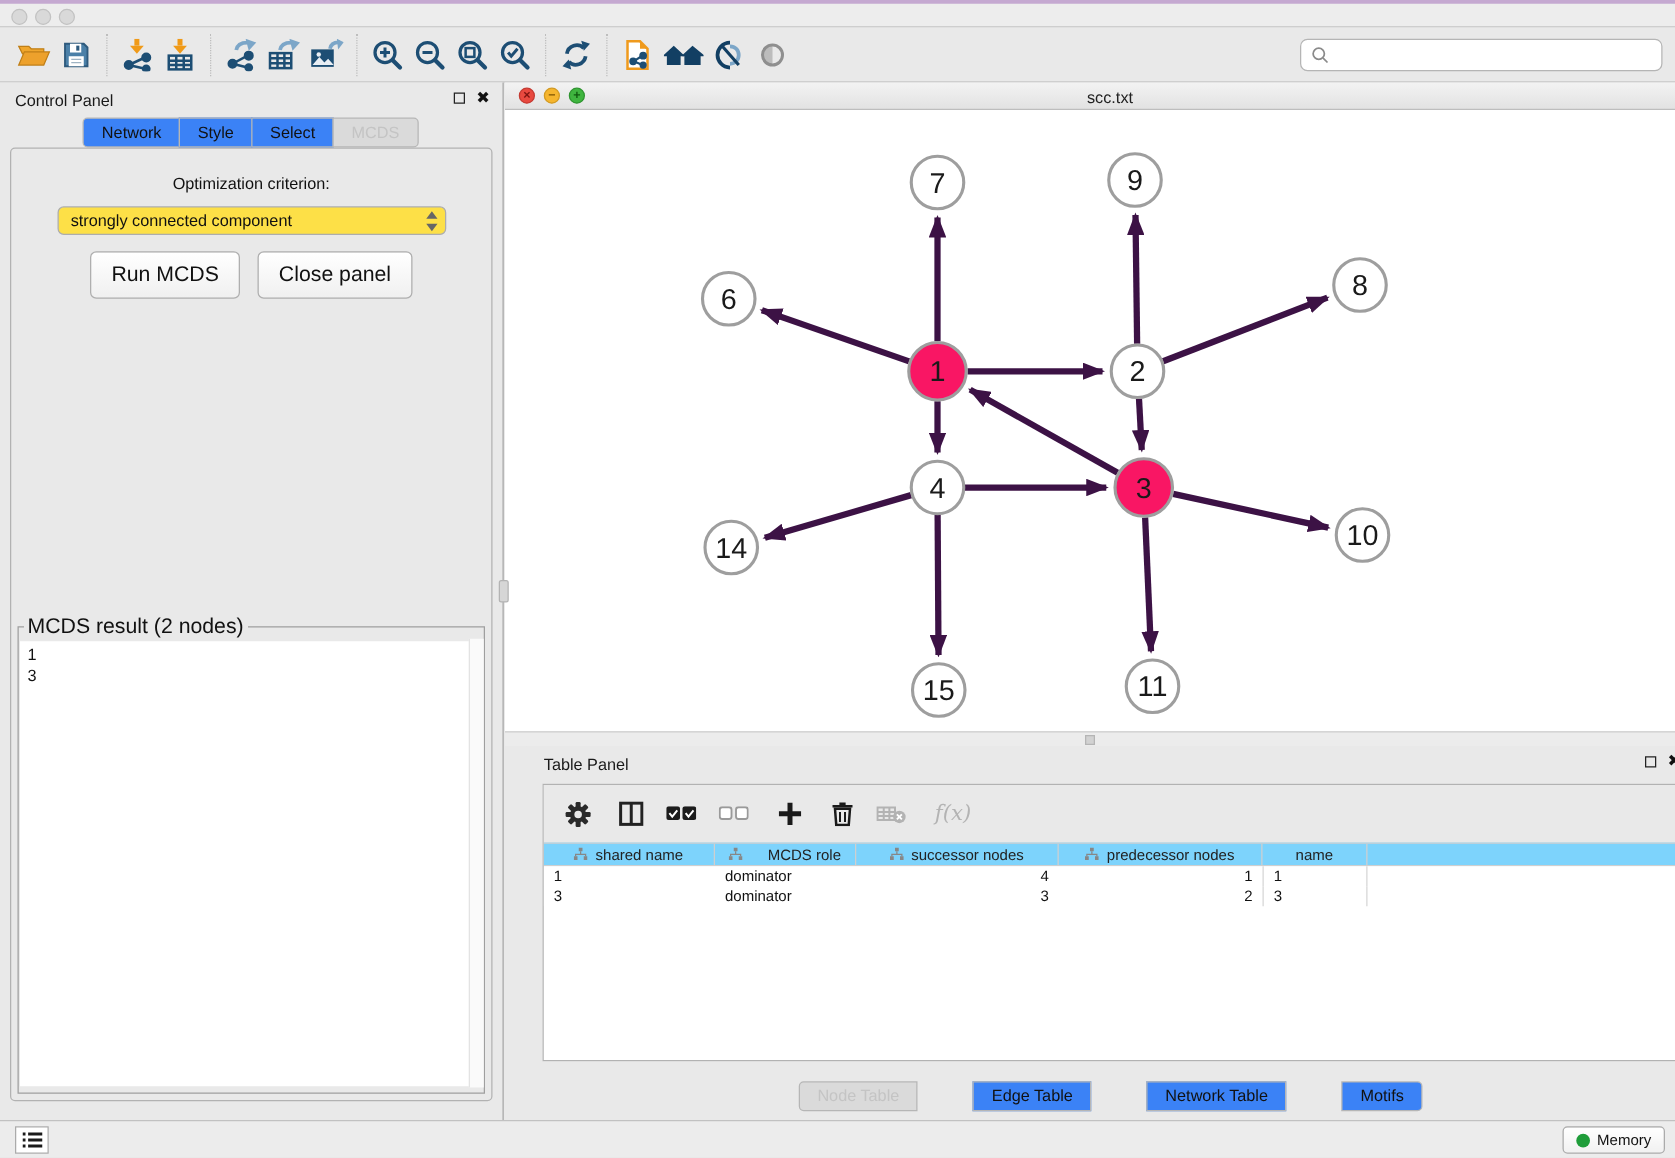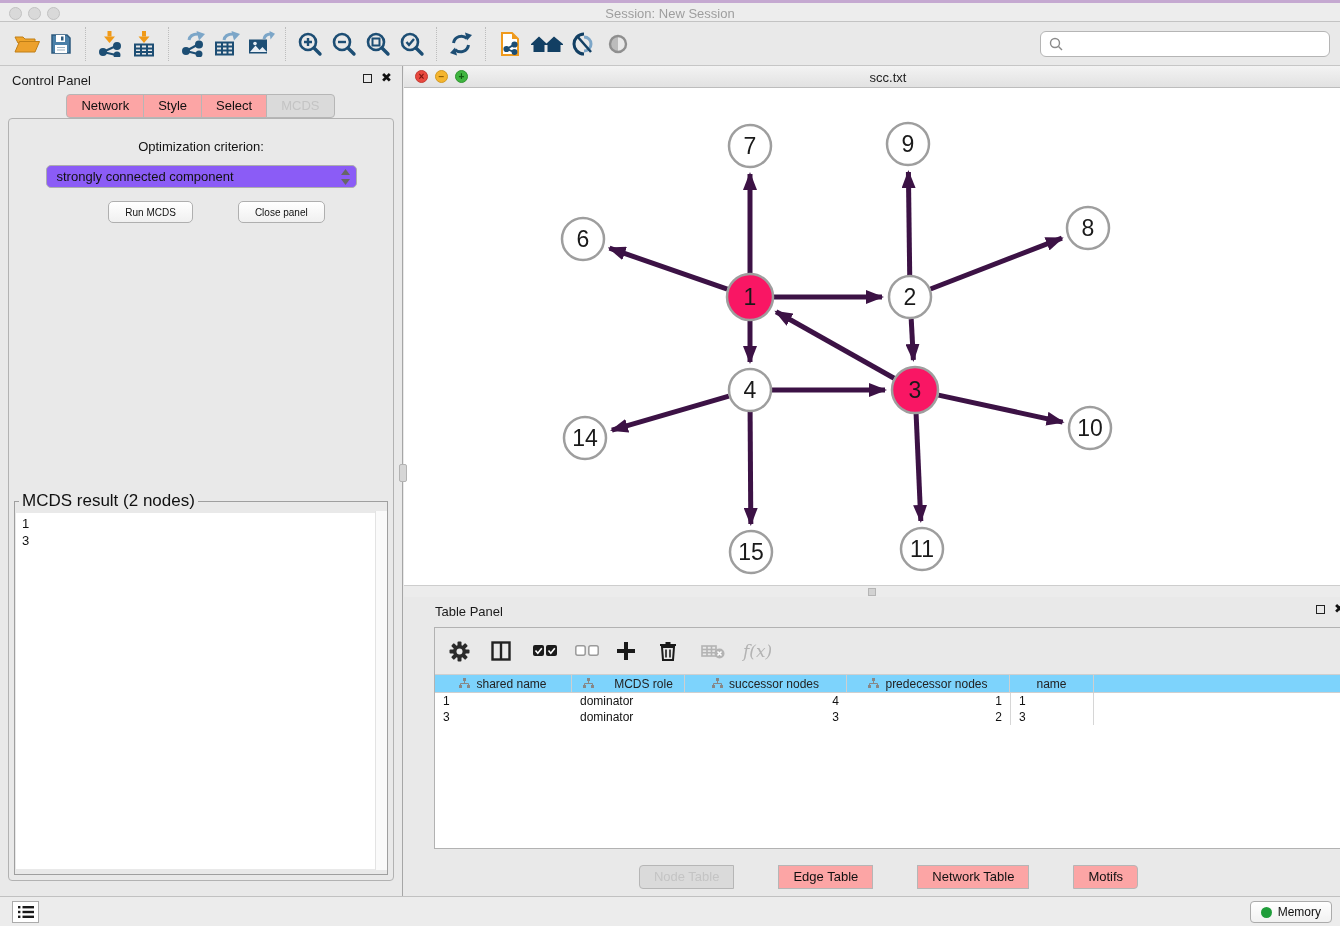--- a/index.html
+++ b/index.html
@@ -36,36 +36,36 @@
     background:#d6d6d6; border:1px solid #b3b3b3; border-radius:2px; z-index:5; }
   .right-side { position:absolute; left:404px; top:0; width:936px; height:830px; }
 
   
   .cp-header { position:relative; height:28px; }
   .cp-title, .tp-title { font-size:13px; color:#1a1a1a; position:absolute; left:12px; top:7px; }
   .win-btns { position:absolute; right:10px; top:7px; display:flex; gap:9px; align-items:center; }
   .float-icon { width:9px; height:9px; border:1.5px solid #222; display:inline-block; }
   .close-icon { font-size:13px; font-weight:bold; color:#111; line-height:10px; }
   .seg-tabs { display:flex; justify-content:center; position:relative; z-index:2; }
-  .seg-tab { font-size:13px; color:#111; background:#fca5a5; border:1px solid #b6b6b6;
+  .seg-tab { font-size:13px; color:#111; background:#3b82f6; border:1px solid #b6b6b6;
     padding:3px 14px 4px; margin-left:-1px; }
   .seg-tab:first-child { border-top-left-radius:4px; border-bottom-left-radius:4px; }
   .seg-tab:last-child { border-top-right-radius:4px; border-bottom-right-radius:4px; }
   .seg-tab.active { background:#dadada; color:#c4c4c4; }
   .cp-body { position:absolute; left:8px; right:8px; top:52px; bottom:15px;
     border:1px solid #b2b2b2; border-radius:4px; background:#e9e9e9; }
   .opt-label { text-align:center; font-size:13px; color:#111; margin-top:20px; }
-  .dropdown { width:311px; height:23px; margin:11px auto 0; background:#8b5cf6;
+  .dropdown { width:311px; height:23px; margin:11px auto 0; background:#fde047;
     border:1px solid #adadad; border-radius:5px; display:flex; align-items:center;
     font-size:13px; color:#111; padding-left:10px; position:relative; }
   .dd-stepper { position:absolute; right:5px; top:2px; }
   .cp-buttons { display:flex; justify-content:center; gap:14px; margin-top:13px; }
-  .btn { height:22px; background:linear-gradient(#ffffff,#f0f0f0); border:1px solid #afafaf;
-    border-radius:5px; font-size:10px; color:#111; padding:0 16px;
-    font-family:"Liberation Sans",sans-serif;margin-left:31px; }
+  .btn { height:38px; background:linear-gradient(#ffffff,#f0f0f0); border:1px solid #afafaf;
+    border-radius:5px; font-size:17px; color:#111; padding:0 16px;
+    font-family:"Liberation Sans",sans-serif; }
   .result-fieldset { position:absolute; left:5px; right:5px; top:372px; bottom:5px;
     border:1px solid #9f9f9f; padding:0; }
   .result-fieldset legend { font-size:17px; color:#111; margin-left:4px; padding:0 3px; }
   .result-box { position:absolute; left:1px; right:1px; top:2px; bottom:1px; background:#fff;
     font-size:13px; line-height:17px; color:#111; padding:2px 0 0 6px; white-space:pre; }
   .result-scrollbar { position:absolute; right:0; top:0; bottom:0; width:12px;
     background:#fafafa; border-left:1px solid #e3e3e3; }
 
   
   .network-window { position:absolute; left:0; top:0; width:936px; height:531px; }
@@ -82,21 +82,21 @@
   .h-grip { position:absolute; left:50%; top:2px; margin-left:-4px; width:8px; height:8px;
     background:#d2d2d2; border:1px solid #b5b5b5; }
 
   
   .table-panel { position:absolute; left:17px; top:531px; width:936px; height:299px; background:#e9e9e9; }
   .tp-header { position:relative; height:30px; }
   .tp-box { position:absolute; left:13px; right:8px; top:30px; height:222px;
     border:1px solid #b2b2b2; background:#fff; overflow:hidden; }
   .tp-toolbar { height:46px; background:#e9e9e9; display:flex; align-items:center;
     gap:18px; padding-left:14px; }
-  .tbtn { display:flex; align-items:center; justify-content:flex-start; width:24px; height:26px; }
+  .tbtn { display:flex; align-items:center; justify-content:flex-end; width:24px; height:26px; }
   .fx-label { font-family:"DejaVu Serif","Liberation Serif",serif; font-style:italic;
     font-size:17px; color:#b3b3b3; }
   .thead { display:flex; height:19px; background:#7dd3fc;
     border-top:1px solid #cfcfcf; border-bottom:1px solid #cfcfcf; }
   .th { display:flex; align-items:center; justify-content:center; gap:6px;
     border-right:1px solid #cfcfcf; font-size:12px; color:#222; height:100%; }
   .tree-icon { display:flex; align-items:center; }
   .tr { display:flex; height:16px; background:#fff; }
   .td { font-size:12px; color:#111; padding:1px 8px 0; height:100%; }
   .td.align-right { text-align:right; }
@@ -115,21 +115,20 @@
 </style>
 </head>
 <body>
 
 <div class="app">
 
   <div class="titlebar">
     <span class="traffic inactive" style="left:9px"></span>
     <span class="traffic inactive" style="left:28px"></span>
     <span class="traffic inactive" style="left:47px"></span>
-    <div class="titlebar-title">Session: New Session</div>
   </div>
 
   <div class="toolbar">
     <div class="tool">
       <svg width="28" height="24" viewBox="0 0 28 24">
         <path d="M2 5 h8 l2 2 h10 v4 H5 Z" fill="#f0a62c" stroke="#c07f17"></path>
         <path d="M2 20 L6.5 9.5 h20 L22 20 Z" fill="#eda12c" stroke="#c07f17"></path>
       </svg>
     </div>
     <div class="tool">

